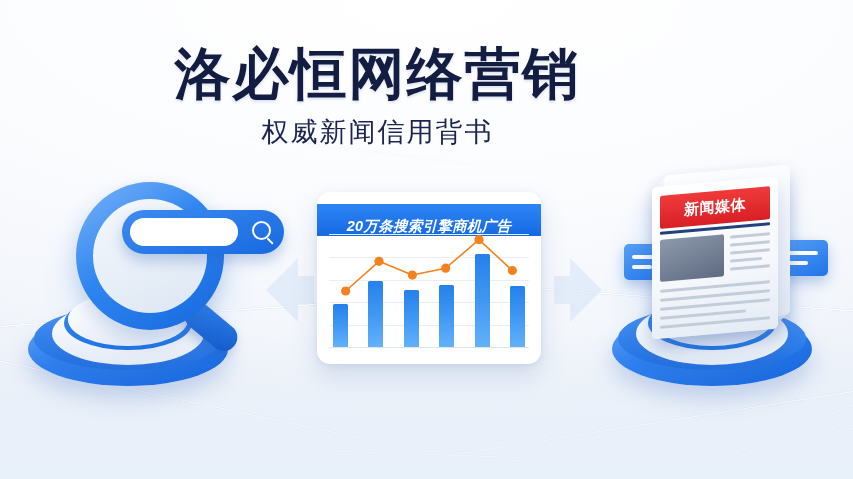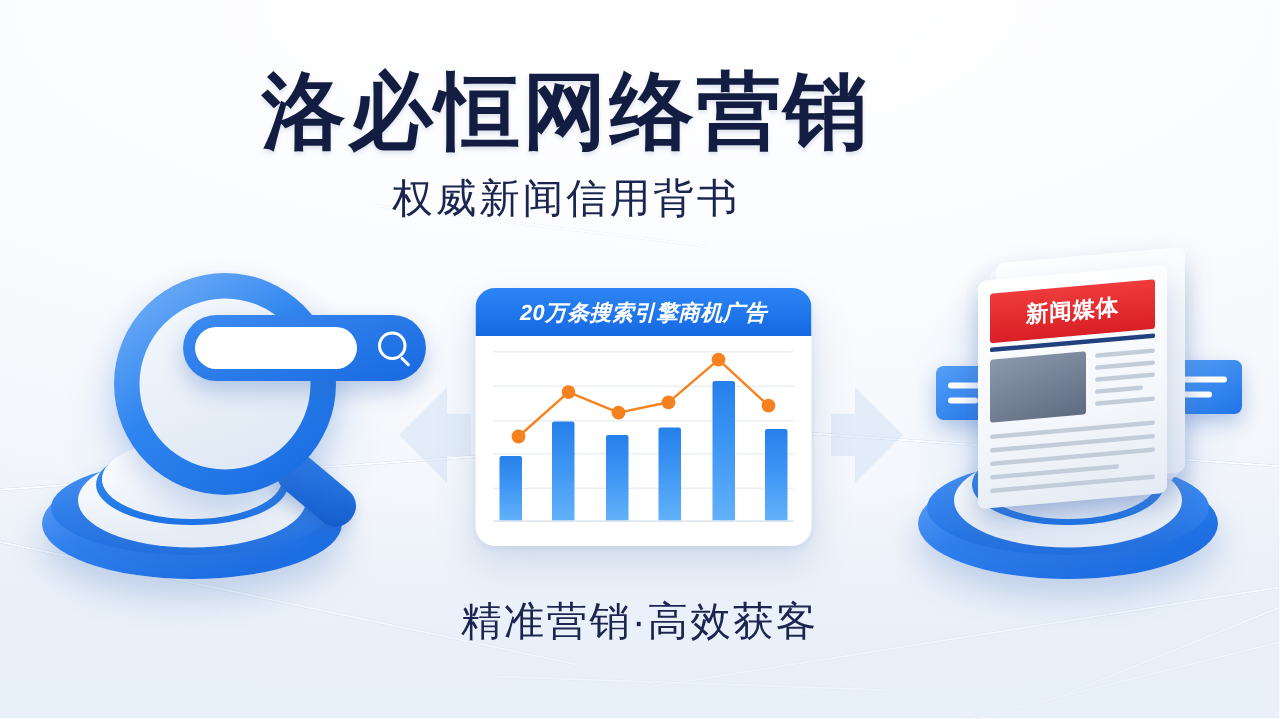--- a/index.html
+++ b/index.html
@@ -115,23 +115,23 @@
   .chev svg{display:block;}
 
   
   .card{
     position:absolute;left:317px;top:192px;width:224px;height:172px;
     background:#ffffff;border-radius:13px;
     box-shadow:0 12px 26px rgba(90,125,180,.20),0 2px 6px rgba(90,125,180,.12);
     z-index:25;overflow:hidden;
   }
   .card-header{
-    position:absolute;left:0;top:0;width:100%;height:32px;
+    position:absolute;left:0;top:12px;width:100%;height:32px;
     background:linear-gradient(180deg,#2d85f5,#1569e2);
-    display:flex;align-items:center;justify-content:center;
+    display:flex;align-items:flex-end;justify-content:center;
   }
   .card-header span{
     color:#ffffff;font-size:14.5px;font-weight:bold;font-style:italic;letter-spacing:.3px;
     white-space:nowrap;
   }
   .plot{position:absolute;left:12px;top:42px;right:12px;bottom:16px;}
   .gridlines{position:absolute;left:0;top:0;width:100%;height:100%;}
   .gridlines i{position:absolute;left:0;width:100%;height:1px;background:#e9eef5;display:block;}
   .axis{position:absolute;left:0;bottom:0;width:100%;height:1.5px;background:#dde4ee;}
   .bars{position:absolute;left:0;bottom:1.5px;width:100%;height:calc(100% - 1.5px);display:flex;
@@ -300,15 +300,14 @@
       <div class="txtline" style="left:78px;top:79px;width:32px;"></div>
       <div class="txtline" style="left:78px;top:87px;width:40px;"></div>
       <div class="txtline" style="left:8px;top:103px;width:110px;"></div>
       <div class="txtline" style="left:8px;top:112px;width:110px;"></div>
       <div class="txtline" style="left:8px;top:121px;width:110px;"></div>
       <div class="txtline" style="left:8px;top:130px;width:86px;"></div>
       <div class="txtline" style="left:8px;top:139px;width:110px;"></div>
     </div>
   </div>
 
-  <div class="tagline">精准营销·高效获客</div>
 
 </div>
 
 </body></html>

